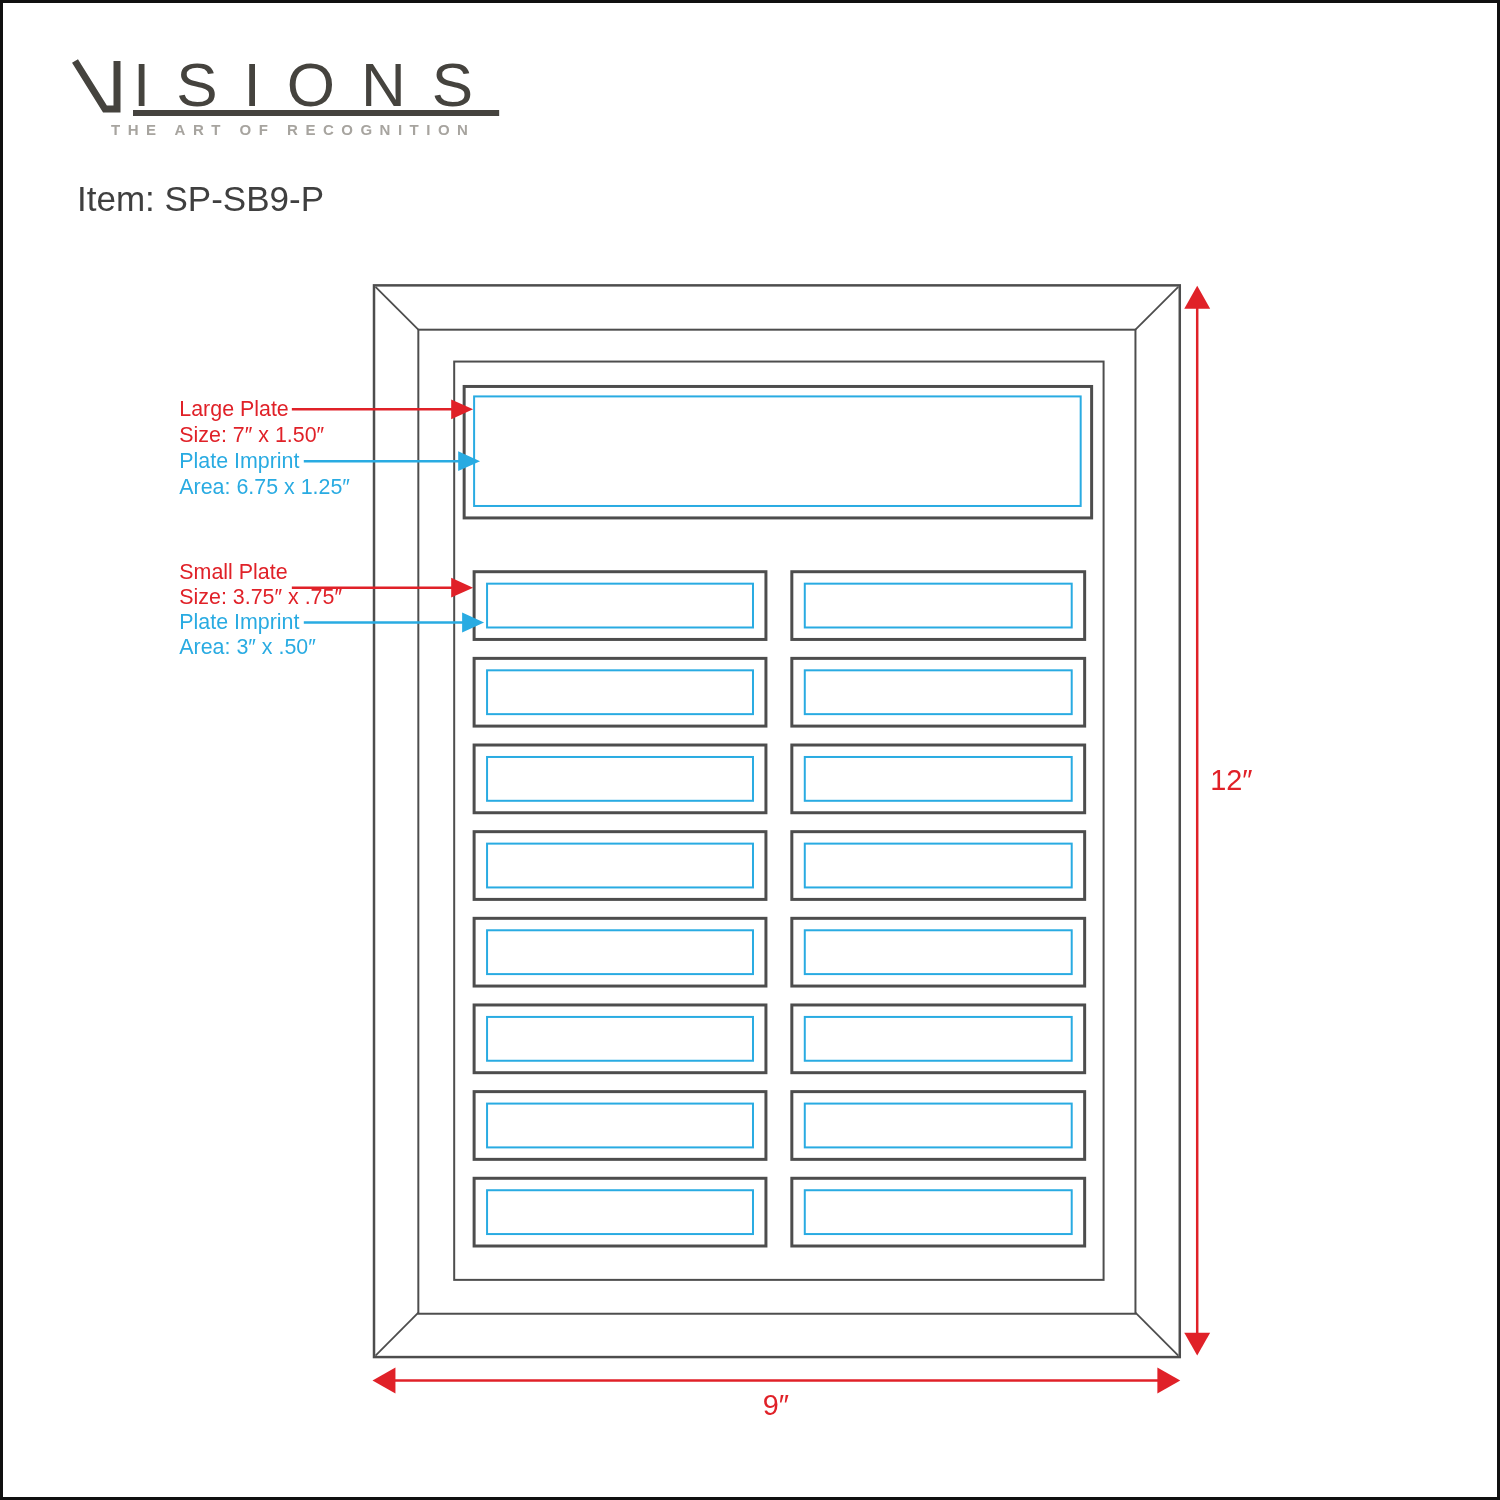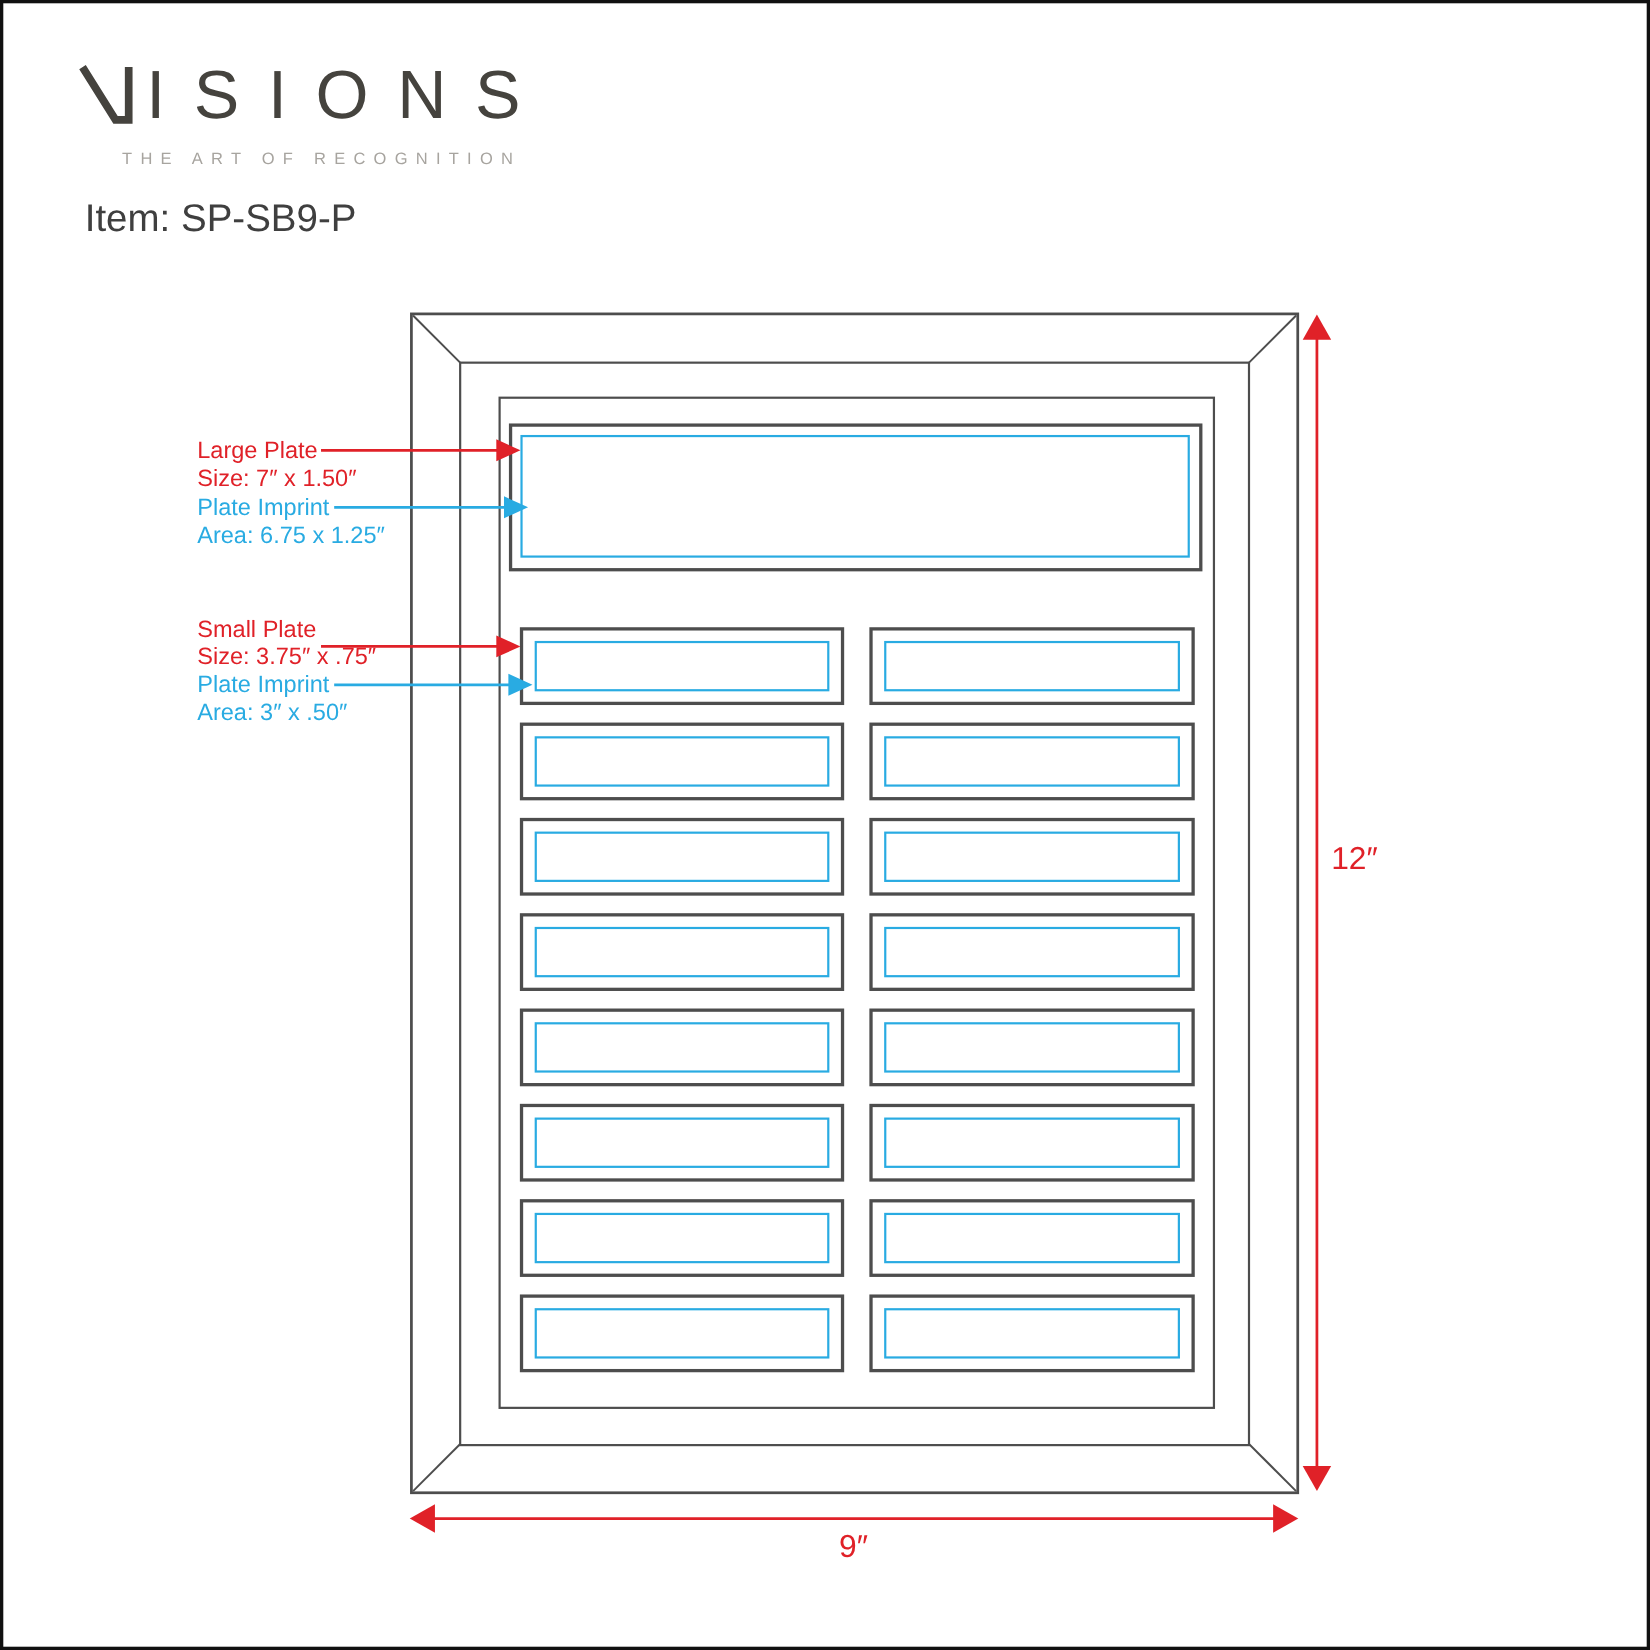--- a/index.html
+++ b/index.html
@@ -7,29 +7,29 @@
     position:relative;
     width:1500px; height:1500px;
     box-sizing:border-box;
     background:#ffffff;
     border:3px solid #101010;
     overflow:hidden;
     font-family:"Liberation Sans", sans-serif;
   }
   .diagram-svg { position:absolute; left:0; top:0; width:1494px; height:1494px; }
   .header { position:absolute; left:68px; top:56px; }
-  .logo-row { display:flex; align-items:flex-end; color:#45433e; }
+  .logo-row { display:flex; align-items:flex-start; color:#45433e;text-decoration:underline; }
   .logo-v { display:block; margin-right:10px; }
   .logo-rest {
     font-size:62px; line-height:52px; font-weight:400;
     letter-spacing:26px; color:#45433e;
   }
   .tagline {
-    margin-top:23px; margin-left:40px;
-    font-size:15px; font-weight:400; letter-spacing:7.5px;
+    margin-top:8px; margin-left:40px;
+    font-size:15px; font-weight:700; letter-spacing:7.5px;
     color:#a7a49f;
   }
   .item-line {
     position:absolute; left:70px; top:172px;
     font-size:35px; font-weight:500; color:#3f3f3f; margin:4px;
   }
   text { font-family:"Liberation Sans", sans-serif; }
   .ann { font-size:21.5px; font-weight:500; }
   .dim-label { font-size:29px; font-weight:500; }
 </style>

